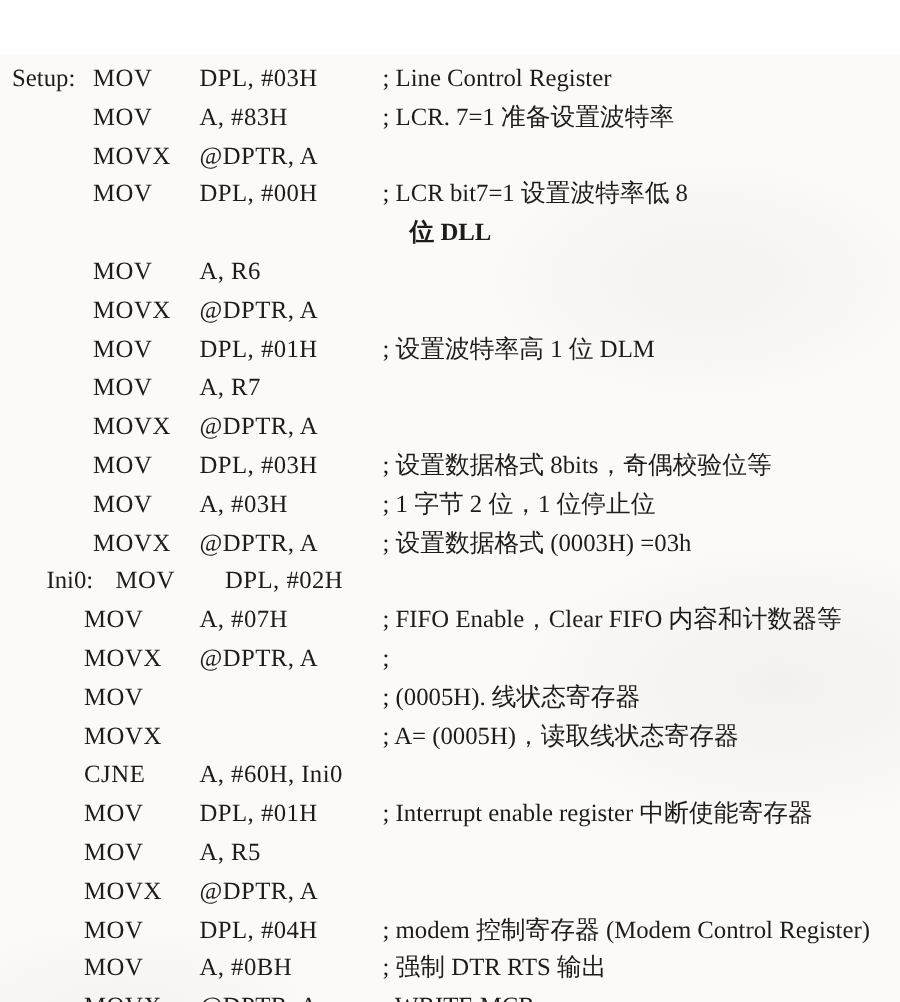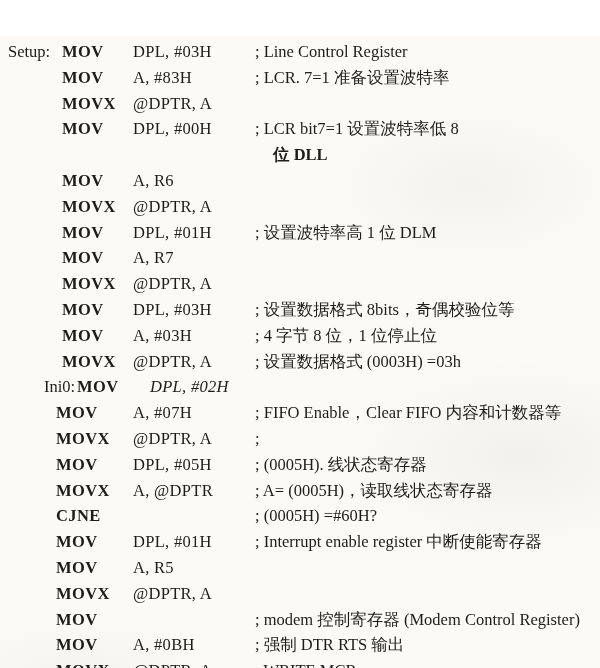--- a/index.html
+++ b/index.html
@@ -35,31 +35,31 @@
     position: relative;
     height: 25.8px;
   }
   .cell {
     position: absolute;
     top: 1px;
     white-space: pre;
     line-height: 22px;
   }
   .c-label   { left: 8px; }
-  .c-mnem    { left: 62px; letter-spacing: 0.4px; font-weight: bold; }
+  .c-mnem    { left: 62px; letter-spacing: 0.4px; }
   .c-oper    { left: 133px; letter-spacing: 0.3px; }
   .c-comm    { left: 255px; }
   
   .row.tight .c-mnem { left: 56px; }
   .row.tight .c-oper { left: 133px; font-family: Liberation Serif, serif; }
   .row.tight .c-comm { left: 255px; }
   
-  .row.ini0 .c-label { left: 44px; }
+  .row.ini0 .c-label { left: 31px; }
   .row.ini0 .c-mnem  { left: 77px; }
-  .row.ini0 .c-oper  { left: 150px; font-style: italic; }
+  .row.ini0 .c-oper  { left: 150px; }
   .row.ini0 .c-comm  { left: 267px; }
   
   .row.cont .c-comm  { left: 273px; font-weight: bold; }
 </style>
 </head>
 <body>
 
 <div class="page">
   <div class="listing" id="listing">
       <div class="row">
@@ -124,21 +124,21 @@
       <div class="row">
     <span class="cell c-label"></span>
     <span class="cell c-mnem">MOV</span>
     <span class="cell c-oper">DPL, #03H</span>
     <span class="cell c-comm">; 设置数据格式 8bits，奇偶校验位等</span>
   </div>
       <div class="row">
     <span class="cell c-label"></span>
     <span class="cell c-mnem">MOV</span>
     <span class="cell c-oper">A, #03H</span>
-    <span class="cell c-comm">; 4 字节 8 位，1 位停止位</span>
+    <span class="cell c-comm">; 1 字节 2 位，1 位停止位</span>
   </div>
       <div class="row">
     <span class="cell c-label"></span>
     <span class="cell c-mnem">MOVX</span>
     <span class="cell c-oper">@DPTR, A</span>
     <span class="cell c-comm">; 设置数据格式 (0003H) =03h</span>
   </div>
       <div class="row ini0">
     <span class="cell c-label">Ini0:</span>
     <span class="cell c-mnem">MOV</span>
@@ -152,33 +152,31 @@
   </div>
       <div class="row tight">
     <span class="cell c-label"></span>
     <span class="cell c-mnem">MOVX</span>
     <span class="cell c-oper">@DPTR, A</span>
     <span class="cell c-comm">;</span>
   </div>
       <div class="row tight">
     <span class="cell c-label"></span>
     <span class="cell c-mnem">MOV</span>
-    <span class="cell c-oper">DPL, #05H</span>
     <span class="cell c-comm">; (0005H). 线状态寄存器</span>
   </div>
       <div class="row tight">
     <span class="cell c-label"></span>
     <span class="cell c-mnem">MOVX</span>
-    <span class="cell c-oper">A, @DPTR</span>
     <span class="cell c-comm">; A= (0005H)，读取线状态寄存器</span>
   </div>
       <div class="row tight">
     <span class="cell c-label"></span>
     <span class="cell c-mnem">CJNE</span>
-    <span class="cell c-comm">; (0005H) =#60H?</span>
+    <span class="cell c-oper">A, #60H, Ini0</span>
   </div>
       <div class="row tight">
     <span class="cell c-label"></span>
     <span class="cell c-mnem">MOV</span>
     <span class="cell c-oper">DPL, #01H</span>
     <span class="cell c-comm">; Interrupt enable register 中断使能寄存器</span>
   </div>
       <div class="row tight">
     <span class="cell c-label"></span>
     <span class="cell c-mnem">MOV</span>
@@ -186,20 +184,21 @@
   </div>
       <div class="row tight">
     <span class="cell c-label"></span>
     <span class="cell c-mnem">MOVX</span>
     <span class="cell c-oper">@DPTR, A</span>
     <span class="cell c-comm"></span>
   </div>
       <div class="row tight">
     <span class="cell c-label"></span>
     <span class="cell c-mnem">MOV</span>
+    <span class="cell c-oper">DPL, #04H</span>
     <span class="cell c-comm">; modem 控制寄存器 (Modem Control Register)</span>
   </div>
       <div class="row tight">
     <span class="cell c-label"></span>
     <span class="cell c-mnem">MOV</span>
     <span class="cell c-oper">A, #0BH</span>
     <span class="cell c-comm">; 强制 DTR RTS 输出</span>
   </div>
       <div class="row tight">
     <span class="cell c-label"></span>

